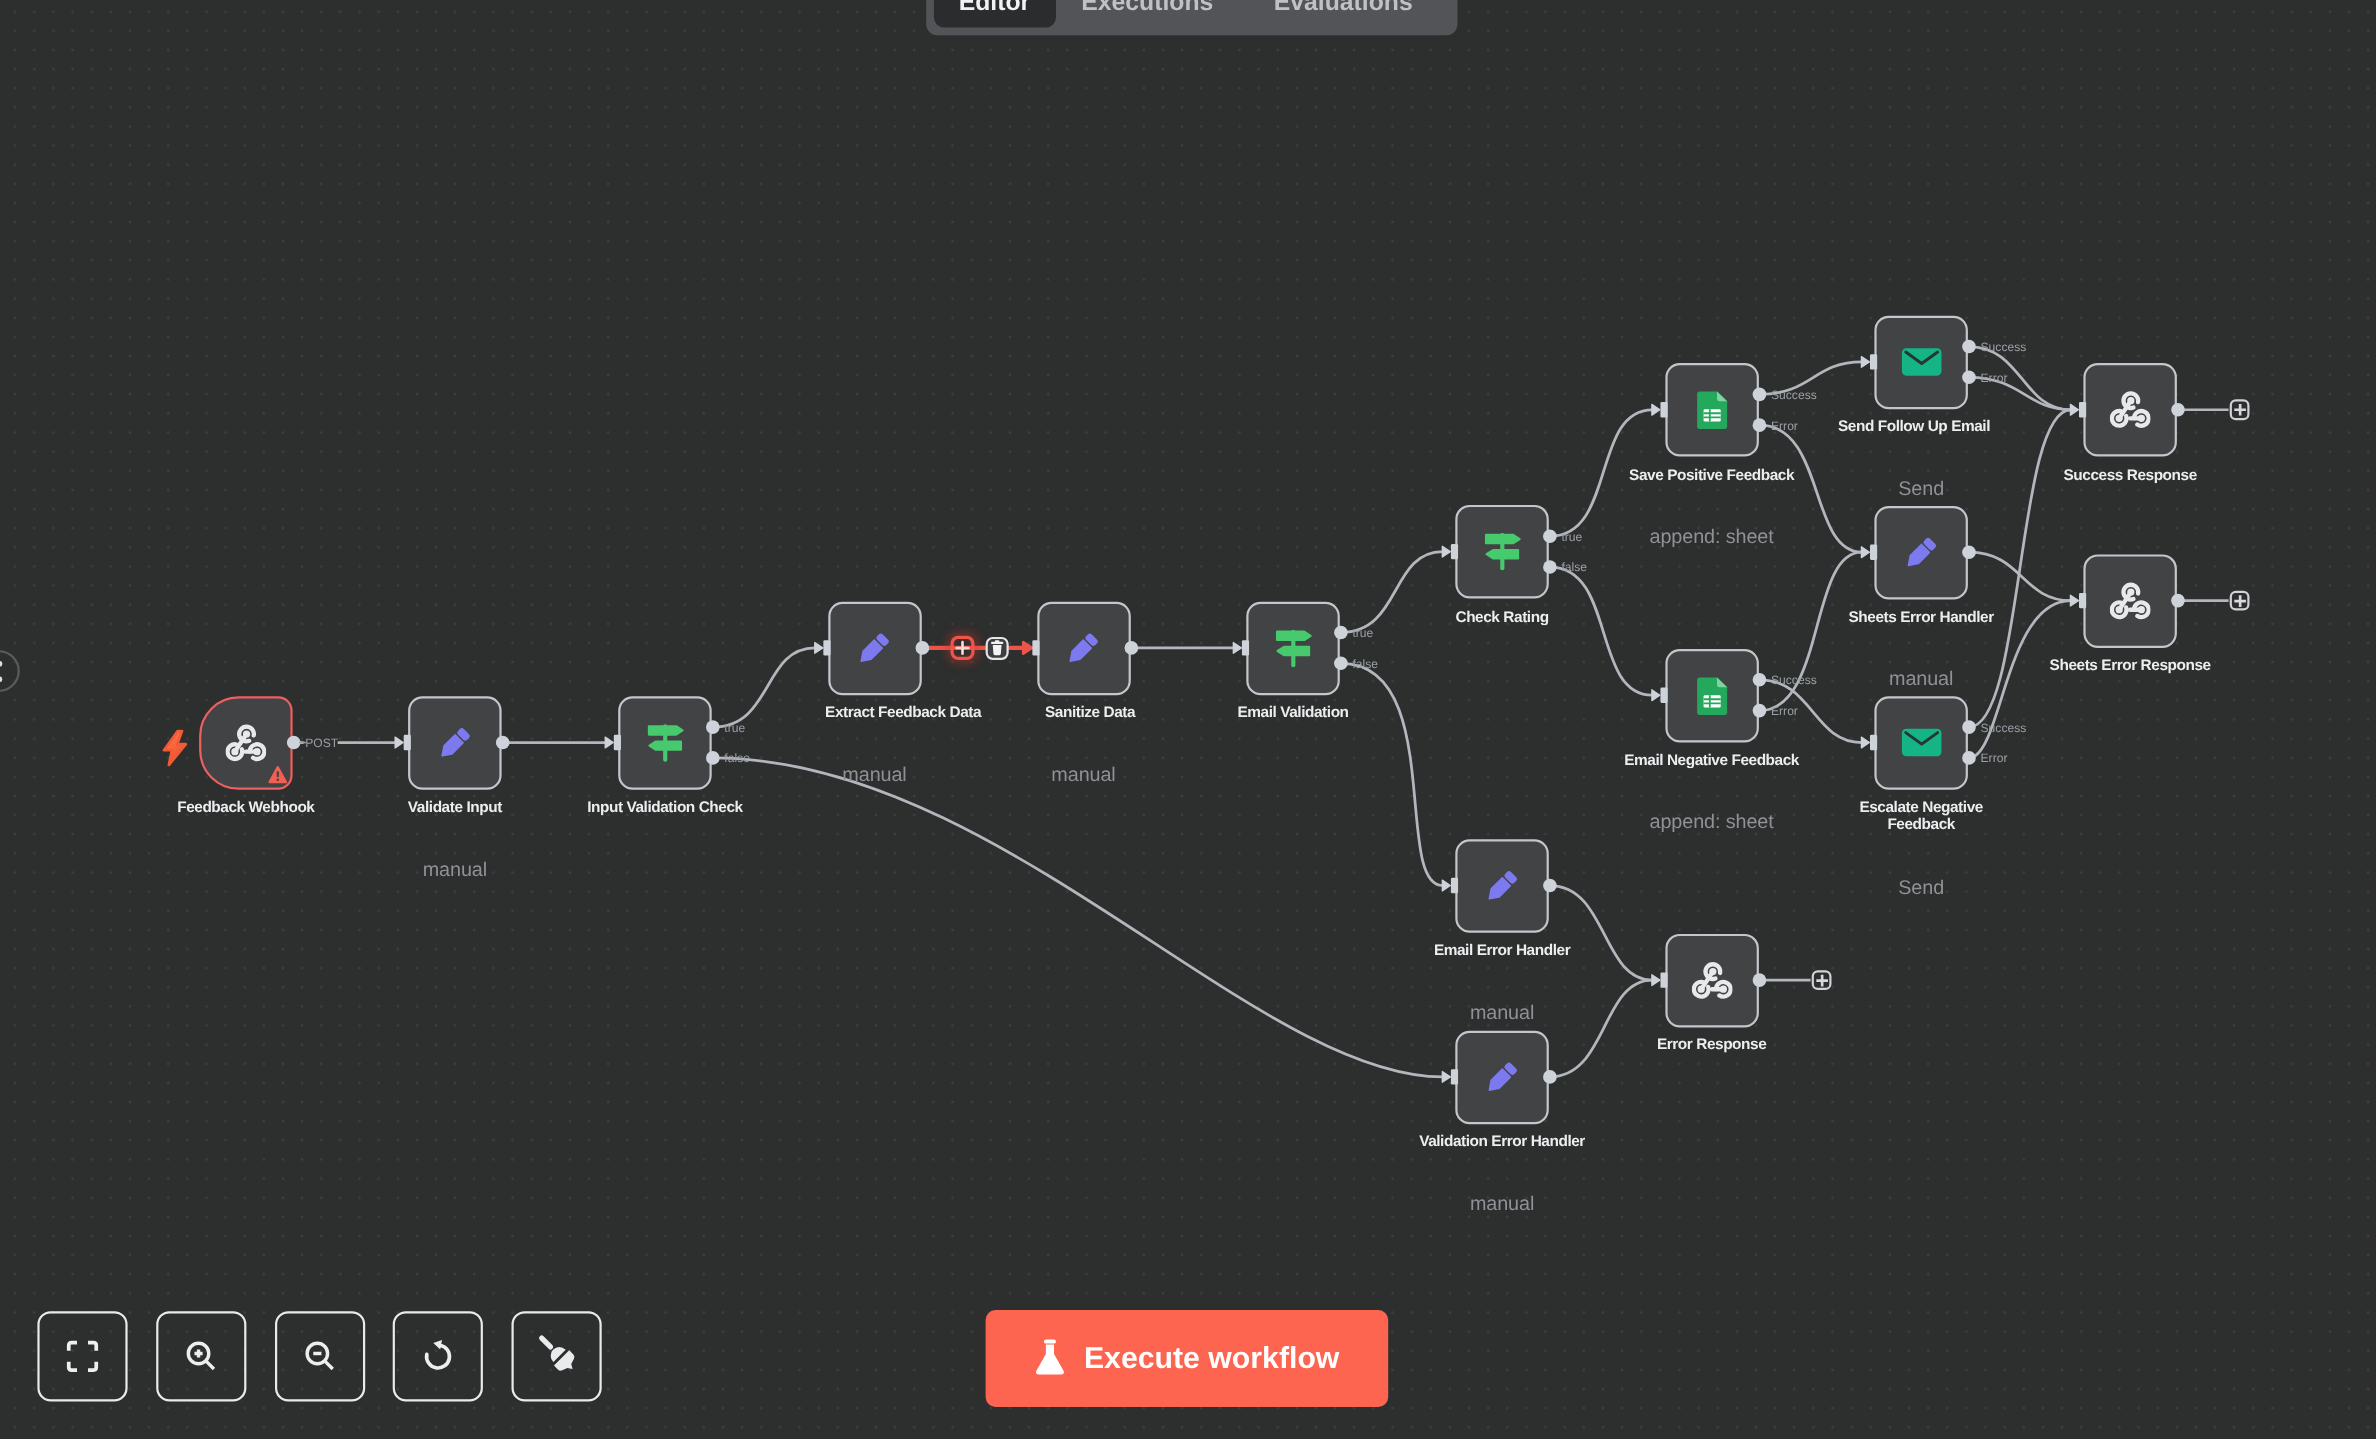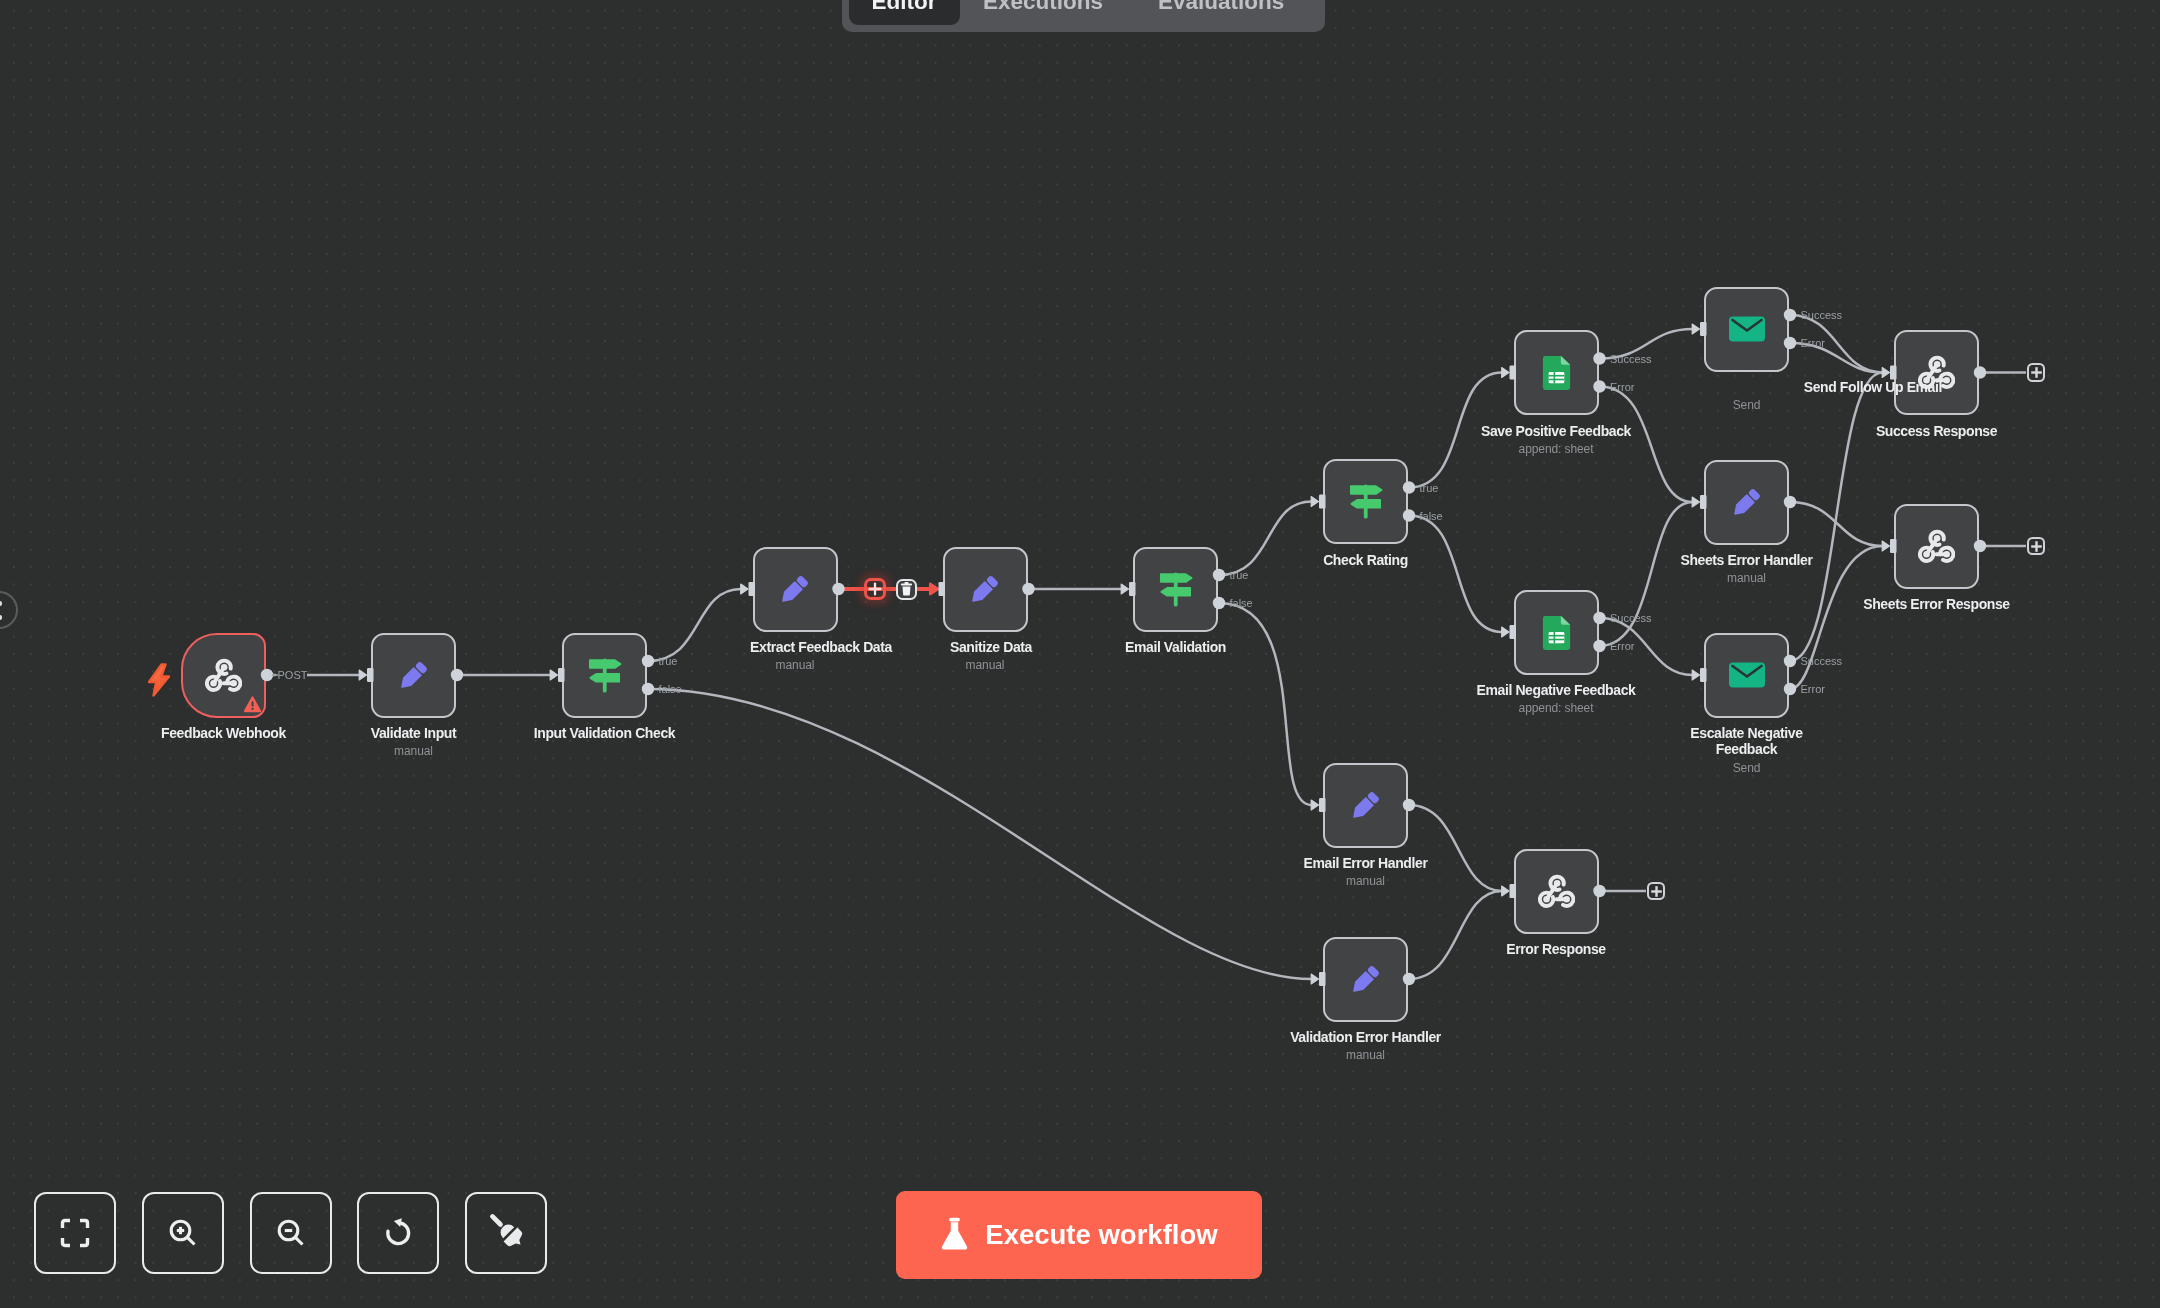--- a/index.html
+++ b/index.html
@@ -17,21 +17,21 @@
   position:absolute; width:85.0px; height:85.0px;
   background:#414344; border:2.6px solid #c3c7cc; border-radius:13px;
   display:flex; align-items:center; justify-content:center; z-index:2;
 }
 .nlabel {
   position:absolute; text-align:center; color:#eceef0;
   font-size:14px; font-weight:700; letter-spacing:-0.4px; line-height:16.3px; z-index:4; opacity:0.999; transform:translateZ(0);
 }
 .nsub {
   position:absolute; text-align:center; color:#8f9397;
-  font-size:12px; font-weight:400; letter-spacing:-0.1px; z-index:4; opacity:0.999; transform:translateZ(0);
+  font-size:18px; font-weight:400; letter-spacing:-0.1px; z-index:4; opacity:0.999; transform:translateZ(0);margin-top:36px;
 }
 .tabtxt {
   position:absolute; top:-9px; font-size:22.5px; font-weight:700; height:22px; line-height:22px; z-index:6; opacity:0.999; transform:translateZ(0);
 }
 .toolbtn {
   position:absolute; width:82px; height:82px; border:2.6px solid #e8eaec; border-radius:12px;
   display:flex; align-items:center; justify-content:center;
 }
 #edges { position:absolute; left:0; top:0; z-index:1; }
 #ports { position:absolute; left:0; top:0; z-index:3; }
@@ -142,21 +142,21 @@
     </svg>
   </div>
 <div class="nlabel" style="left:1436.0px;top:422.5px;width:240px;">Save Positive Feedback</div>
 <div class="nsub" style="left:1436.0px;top:441.5px;width:240px;">append: sheet</div>
 <div class="node" style="left:1704.0px;top:286.5px;">
     <svg width="38" height="38" viewBox="0 0 38 38">
       <rect x="1" y="6.5" width="36" height="25" rx="4" fill="#15b487"></rect>
       <path d="M4.5,10 L19,20.5 L33.5,10" fill="none" stroke="#263733" stroke-width="2.7" stroke-linecap="round" stroke-linejoin="round"></path>
     </svg>
   </div>
-<div class="nlabel" style="left:1702px;top:379.0px;width:240px;text-align:right;">Send Follow Up Email</div>
+<div class="nlabel" style="left:1620px;top:379.0px;width:240px;">Send Follow Up Email</div>
 <div class="nsub" style="left:1626.5px;top:398.0px;width:240px;">Send</div>
 <div class="node" style="left:1894.0px;top:330.0px;">
     <svg width="37" height="37" viewBox="0 0 36 36">
       <path d="M24.98,11.24 A6.5,6.5 0 1 0 20.93,16.07" stroke="#e7e9eb" stroke-width="3.8" fill="none" stroke-linecap="round"></path>
       <path d="M9.76,19.27 A6.5,6.5 0 1 0 14.45,23.48" stroke="#e7e9eb" stroke-width="3.8" fill="none" stroke-linecap="round"></path>
       <path d="M24.36,31.05 A6.5,6.5 0 1 0 21.40,25.49" stroke="#e7e9eb" stroke-width="3.8" fill="none" stroke-linecap="round"></path>
       <line x1="18.6" y1="10.0" x2="8.3" y2="25.6" stroke="#e7e9eb" stroke-width="3.9" stroke-linecap="round"></line>
       <line x1="18.0" y1="25.6" x2="27.9" y2="25.6" stroke="#e7e9eb" stroke-width="3.9" stroke-linecap="round"></line>
       <circle cx="18.6" cy="10.0" r="3.2" fill="#e7e9eb"></circle>
       <circle cx="8.3" cy="25.6" r="3.2" fill="#e7e9eb"></circle>

